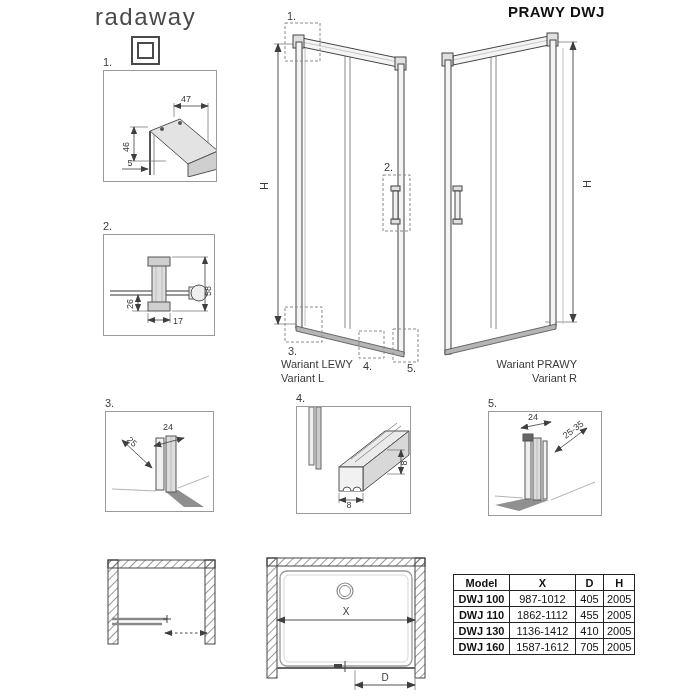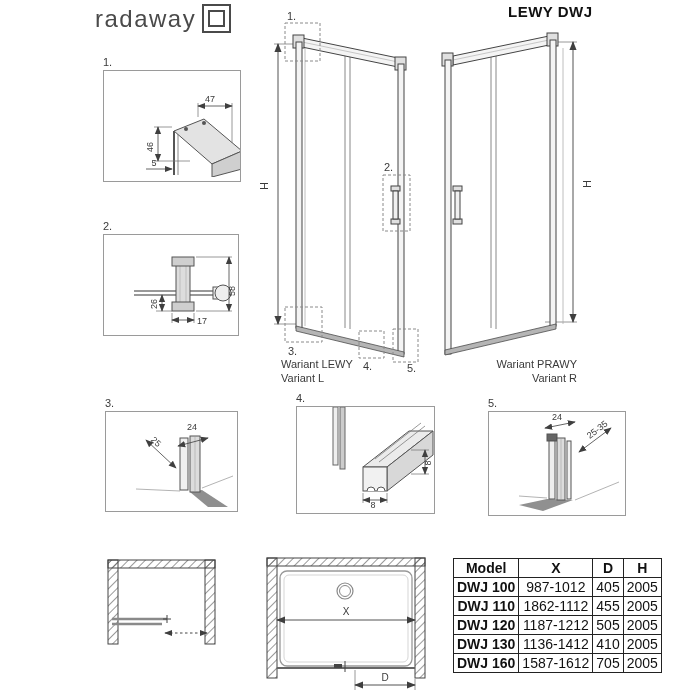--- a/index.html
+++ b/index.html
@@ -1,46 +1,46 @@
 <!DOCTYPE html>
 <html><head>
 <meta charset="utf-8">
 <style>
   html,body{margin:0;padding:0;background:#fff;}
   body{width:700px;height:700px;font-family:"Liberation Sans",sans-serif;color:#333;position:relative;overflow:hidden;}
   .abs{position:absolute;}
   
-  .logo{left:95px;top:4px;display:flex;align-items:center;gap:6px;}
+  .logo{left:95px;top:4px;display:flex;align-items:center;gap:6px;flex-direction:column;}
   .logo-text{font-size:24px;letter-spacing:1.5px;color:#4a4a4a;font-weight:400;line-height:26px;}
   .logo-sq-outer{width:25px;height:25px;border:2.5px solid #4a4a4a;display:flex;align-items:center;justify-content:center;}
   .logo-sq-inner{width:13px;height:13px;border:2.5px solid #4a4a4a;}
   .page-title{left:508px;top:3px;font-size:15px;font-weight:bold;color:#111;letter-spacing:0.5px;}
   
   .detail-label{font-size:11px;color:#3a3a3a;margin-bottom:2px;}
-  .dbox{border:1px solid #9a9a9a;background:#fff;padding-left:24px;}
+  .dbox{border:1px solid #9a9a9a;background:#fff;}
   svg text{font-family:"Liberation Sans",sans-serif;fill:#3a3a3a;}
   .dim{font-size:9px;}
   .co{font-size:11px;}
   .variant{font-size:11px;}
   
-  .spec{border-collapse:collapse;font-size:14px;color:#111;border:1.5px solid #222;}
+  .spec{border-collapse:collapse;font-size:11px;color:#111;border:1.5px solid #222;margin-top:16px;}
   .spec th,.spec td{border:1px solid #222;padding:1px 3px;text-align:center;height:13px;white-space:nowrap;}
   .spec th{font-weight:bold;}
   .spec td.model{font-weight:bold;}
 </style>
 </head>
 <body>
 
 <div class="abs logo">
   <span class="logo-text">radaway</span>
   <span class="logo-sq-outer">
       <span class="logo-sq-inner"></span>
     </span>
 </div>
-<div class="abs page-title">LEWY DWJ</div>
+<div class="abs page-title">PRAWY DWJ</div>
 
 <div class="abs" style="left:103px;top:56px;">
   <div class="detail-label">1.</div>
   <div class="dbox">
     <svg width="112" height="106" viewBox="0 0 112 106">
       <defs>
           <marker id="a1" viewBox="0 0 10 10" refX="9" refY="5" markerWidth="8" markerHeight="8" orient="auto-start-reverse" markerUnits="userSpaceOnUse">
             <path d="M0,1 L10,5 L0,9 Z" fill="#3f3f3f"></path>
           </marker>
         </defs>
@@ -312,26 +312,20 @@
         <td class="">405</td>
         <td class="">2005</td>
       </tr>
       <tr>
         <td class="model">DWJ 110</td>
         <td class="">1862-1112</td>
         <td class="">455</td>
         <td class="">2005</td>
       </tr>
       <tr>
-        <td class="model">DWJ 120</td>
-        <td class="">1187-1212</td>
-        <td class="">505</td>
-        <td class="">2005</td>
-      </tr>
-      <tr>
         <td class="model">DWJ 130</td>
         <td class="">1136-1412</td>
         <td class="">410</td>
         <td class="">2005</td>
       </tr>
       <tr>
         <td class="model">DWJ 160</td>
         <td class="">1587-1612</td>
         <td class="">705</td>
         <td class="">2005</td>

